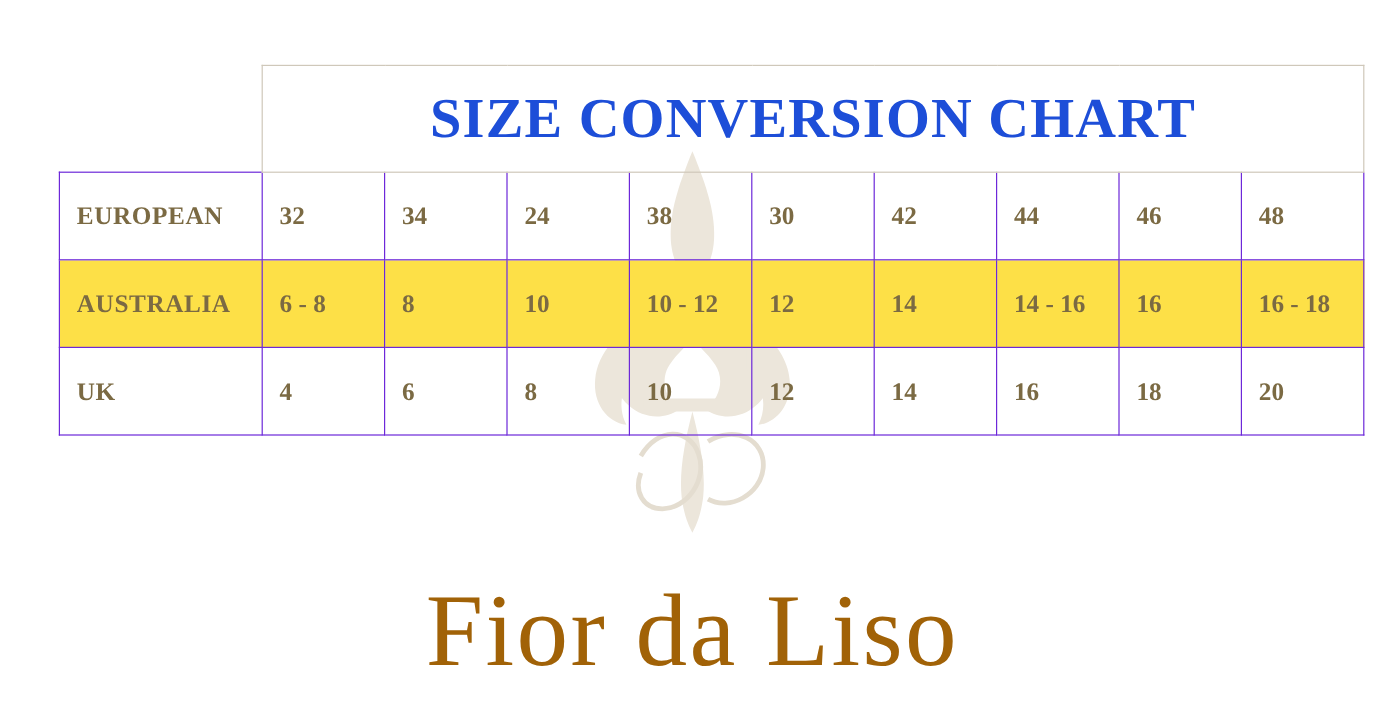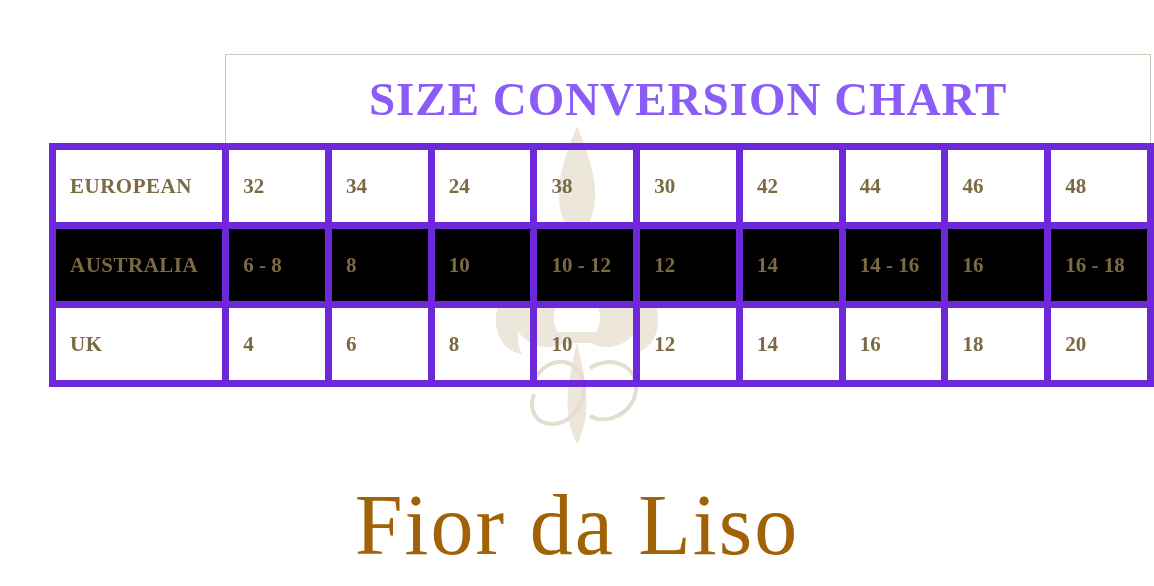--- a/index.html
+++ b/index.html
@@ -47,21 +47,21 @@
     position: absolute;
     left: 49px;
     top: 54px;
     z-index: 2;
   }
   table.size-chart {
     border-collapse: collapse;
     table-layout: fixed;
   }
   table.size-chart td {
-    border: 7px solid #6d28d9;
+    border: 1px solid #6d28d9;
     height: 72px;
     padding: 0 14px;
     font-family: "Liberation Serif", serif;
     font-weight: bold;
     font-size: 21px;
     color: #7b6a43;
     vertical-align: middle;
     background: transparent;
   }
   td.label-col {
@@ -78,26 +78,26 @@
   }
   tr.title-row td {
     height: 88px;
     border: 1px solid #cfc8ba;
     text-align: center;
   }
   .chart-title {
     font-family: "Liberation Serif", serif;
     font-weight: bold;
     font-size: 47px;
-    color: #8b5cf6;
+    color: #1d4ed8;
     letter-spacing: 1px;
     white-space: nowrap;
   }
   tr.highlight td {
-    background: #000000;
+    background: #fde047;
     margin-top: 44px;
   }
 </style>
 </head>
 <body>
 
 <div id="page">
 
   <svg class="watermark-crest" viewBox="0 0 230 330" aria-hidden="true">
     <g fill="#ece6db">

